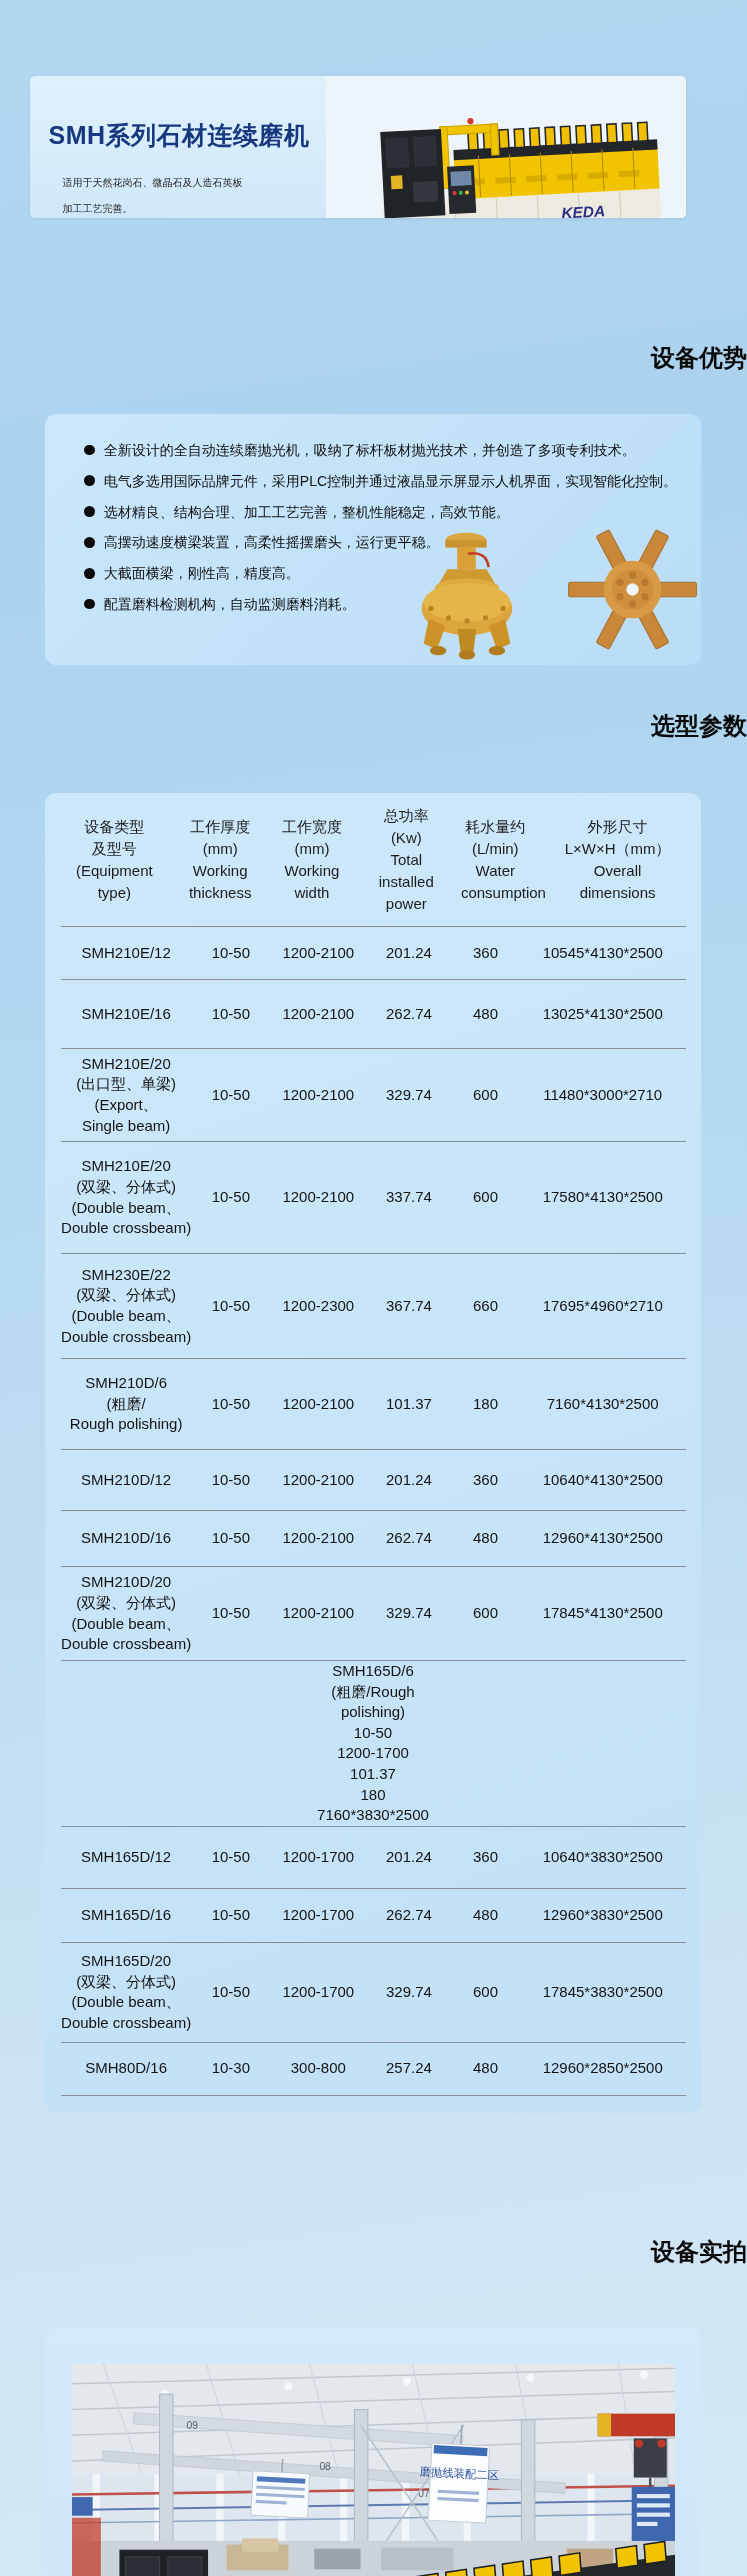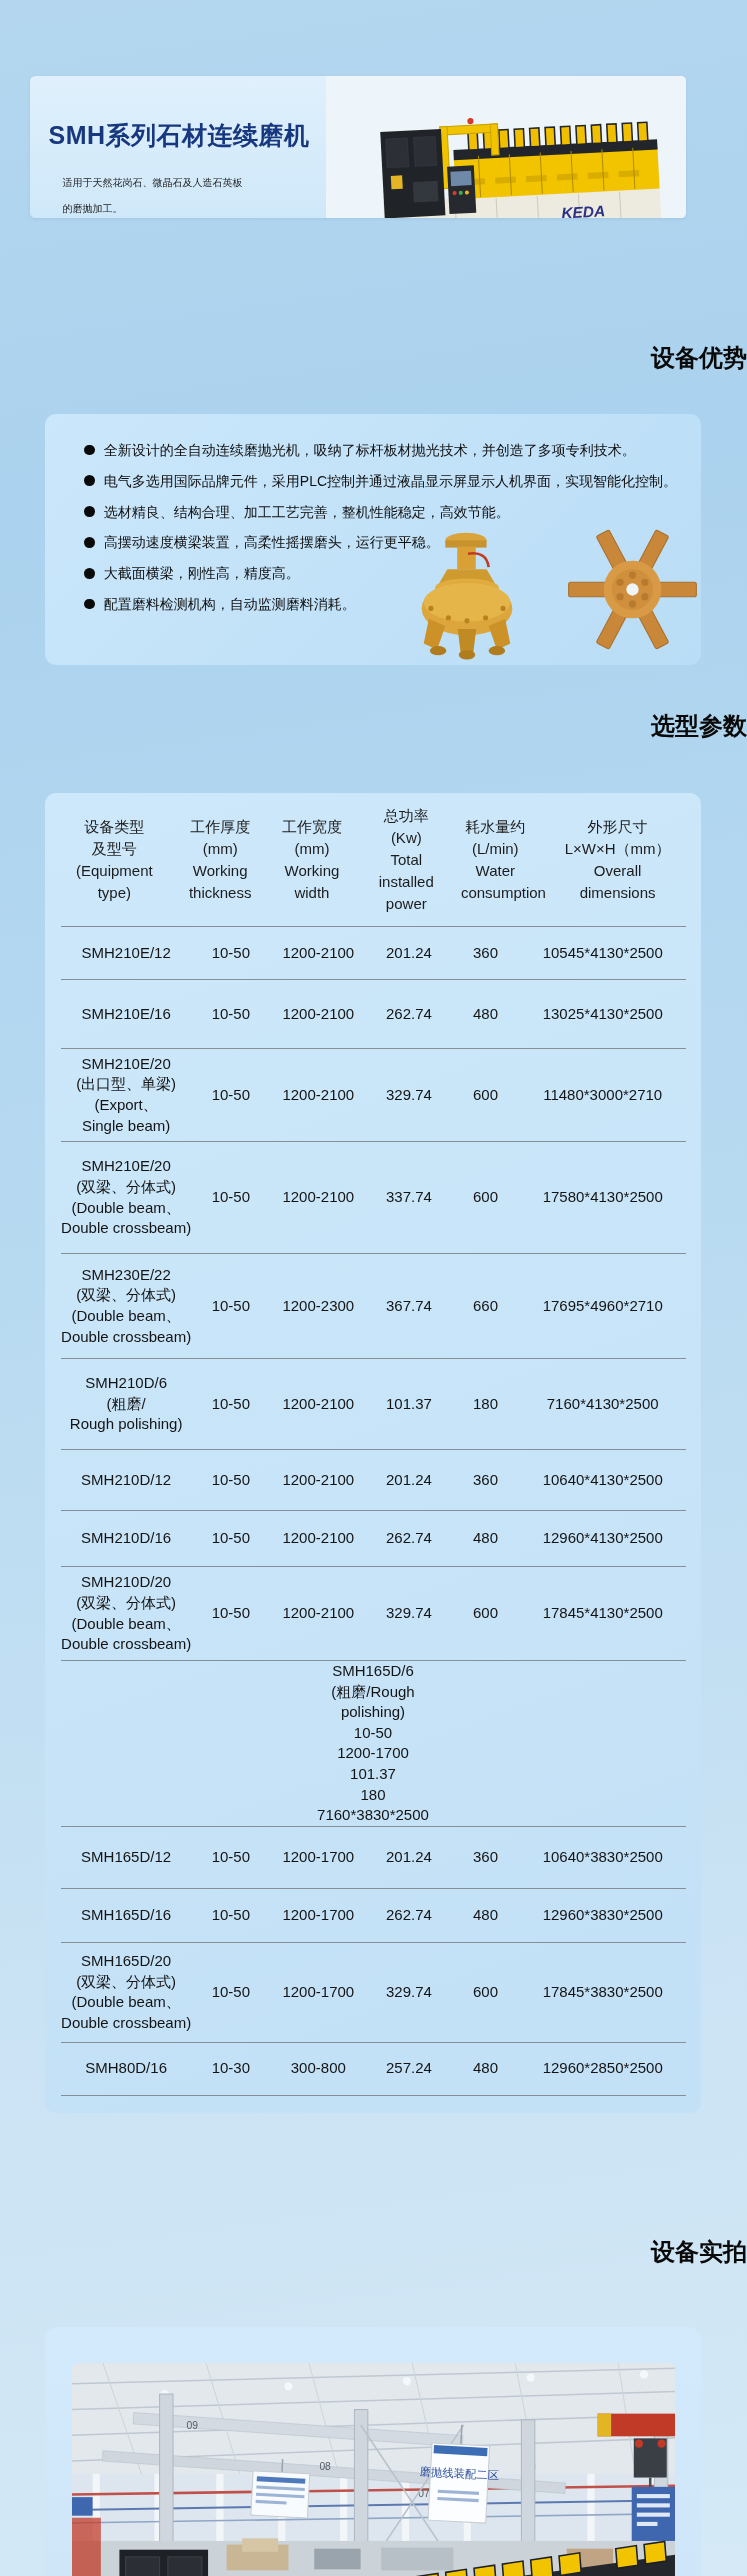--- a/index.html
+++ b/index.html
@@ -56,21 +56,21 @@
 </head>
 <body>
 
 <div class="page">
 
   <div class="hero-card">
     <div class="hero-text">
       <h1 class="hero-title">SMH系列石材连续磨机</h1>
       <div class="hero-desc">
         <div>适用于天然花岗石、微晶石及人造石英板</div>
-        <div>的磨抛加工。</div>
+        <div>加工工艺完善。</div>
       </div>
     </div>
     <div class="hero-image">
       <svg width="360" height="197" viewBox="0 0 699 382">
         <rect x="0" y="0" width="699" height="382" fill="#edf5fb"></rect>
         <ellipse cx="370" cy="330" rx="300" ry="22" fill="#dbe7f0"></ellipse>
         <g transform="rotate(-3 350 230)">
 
           <polygon points="110,232 648,232 648,296 110,296" fill="#edebdf"></polygon>
           <polygon points="110,296 648,296 648,312 110,318" fill="#d9d5c6"></polygon>

